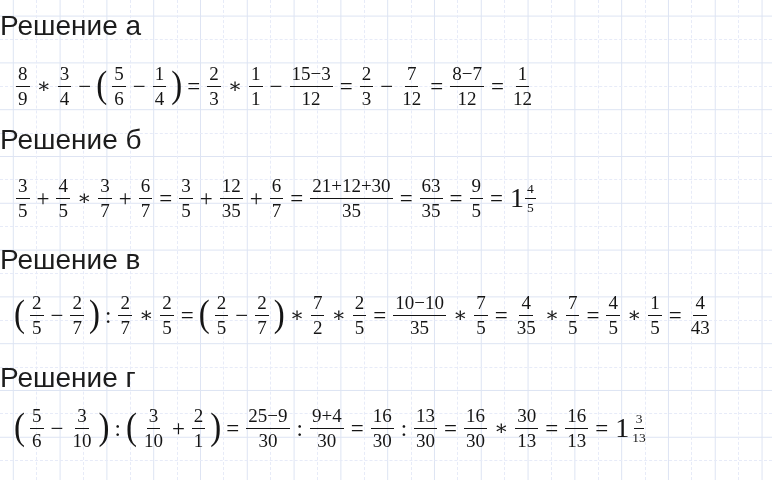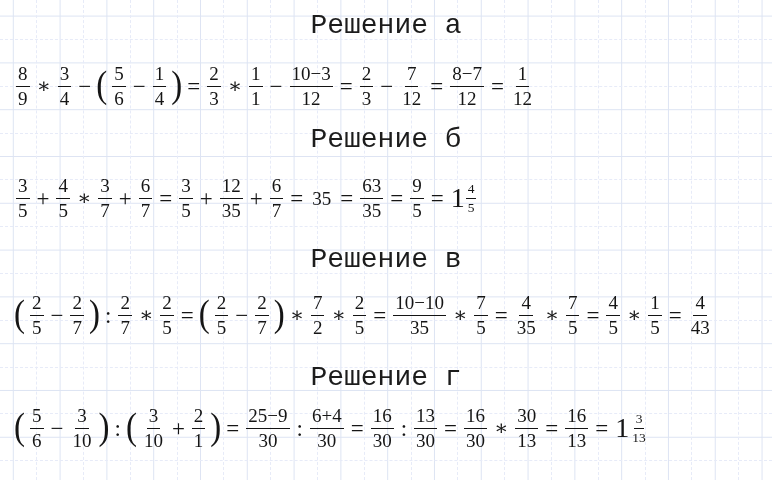--- a/index.html
+++ b/index.html
@@ -15,22 +15,22 @@
       linear-gradient(to right, var(--grid-major,#dde4f3) 1.4px, transparent 1.4px),
       linear-gradient(to bottom, var(--grid-major,#dde4f3) 1.4px, transparent 1.4px);
     background-size:46.8px 46.8px;
     background-position:12.8px 15.6px;
   }
   .grid-minor-h{position:absolute;left:0;right:0;height:0;border-top:1px dashed var(--grid-minor,#e7ebf8);}
   .grid-minor-v{position:absolute;top:0;bottom:0;width:0;border-left:1px dashed var(--grid-minor,#e7ebf8);}
 
   
   .sol-title{
-    position:absolute;left:0;width:100%;text-align:center;z-index:2;
-    font-size:28px;line-height:36px;font-weight:400;color:#1c1c1c;font-family:Liberation Mono, monospace;
+    position:absolute;left:0;width:100%;text-align:left;z-index:2;
+    font-size:28px;line-height:36px;font-weight:400;color:#1c1c1c;
   }
   
   .equation{
     position:absolute;left:16px;right:2px;height:52px;z-index:2;
     display:flex;flex-direction:row;align-items:center;gap:7px;
     font-family:"Liberation Serif","DejaVu Serif",serif;color:#151515;
     white-space:nowrap;
   }
   .frac{display:inline-flex;flex-direction:column;align-items:center;font-size:19px;line-height:1.02;}
   .frac .n{padding:0 2px 2px 2px;border-bottom:1.5px solid #141414;}
@@ -108,21 +108,21 @@
       <span class="n">2</span>
       <span class="d">3</span>
     </span>
     <span class="op ast">∗</span>
     <span class="frac">
       <span class="n">1</span>
       <span class="d">1</span>
     </span>
     <span class="op">−</span>
     <span class="frac">
-      <span class="n">10−3</span>
+      <span class="n">15−3</span>
       <span class="d">12</span>
     </span>
     <span class="op">=</span>
     <span class="frac">
       <span class="n">2</span>
       <span class="d">3</span>
     </span>
     <span class="op">−</span>
     <span class="frac">
       <span class="n">7</span>
@@ -171,20 +171,21 @@
       <span class="n">12</span>
       <span class="d">35</span>
     </span>
     <span class="op">+</span>
     <span class="frac">
       <span class="n">6</span>
       <span class="d">7</span>
     </span>
     <span class="op">=</span>
     <span class="frac">
+      <span class="n">21+12+30</span>
       <span class="d">35</span>
     </span>
     <span class="op">=</span>
     <span class="frac">
       <span class="n">63</span>
       <span class="d">35</span>
     </span>
     <span class="op">=</span>
     <span class="frac">
       <span class="n">9</span>
@@ -307,21 +308,21 @@
       <span class="d">1</span>
     </span>
     <span class="paren">)</span>
     <span class="op">=</span>
     <span class="frac">
       <span class="n">25−9</span>
       <span class="d">30</span>
     </span>
     <span class="op">:</span>
     <span class="frac">
-      <span class="n">6+4</span>
+      <span class="n">9+4</span>
       <span class="d">30</span>
     </span>
     <span class="op">=</span>
     <span class="frac">
       <span class="n">16</span>
       <span class="d">30</span>
     </span>
     <span class="op">:</span>
     <span class="frac">
       <span class="n">13</span>

